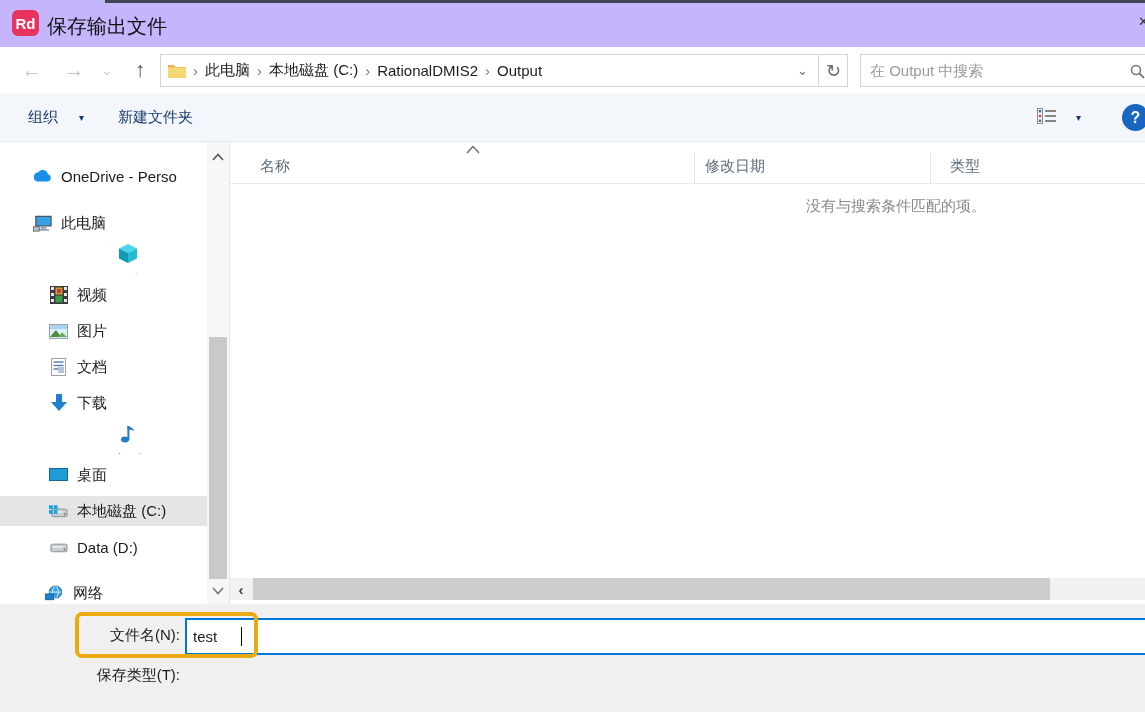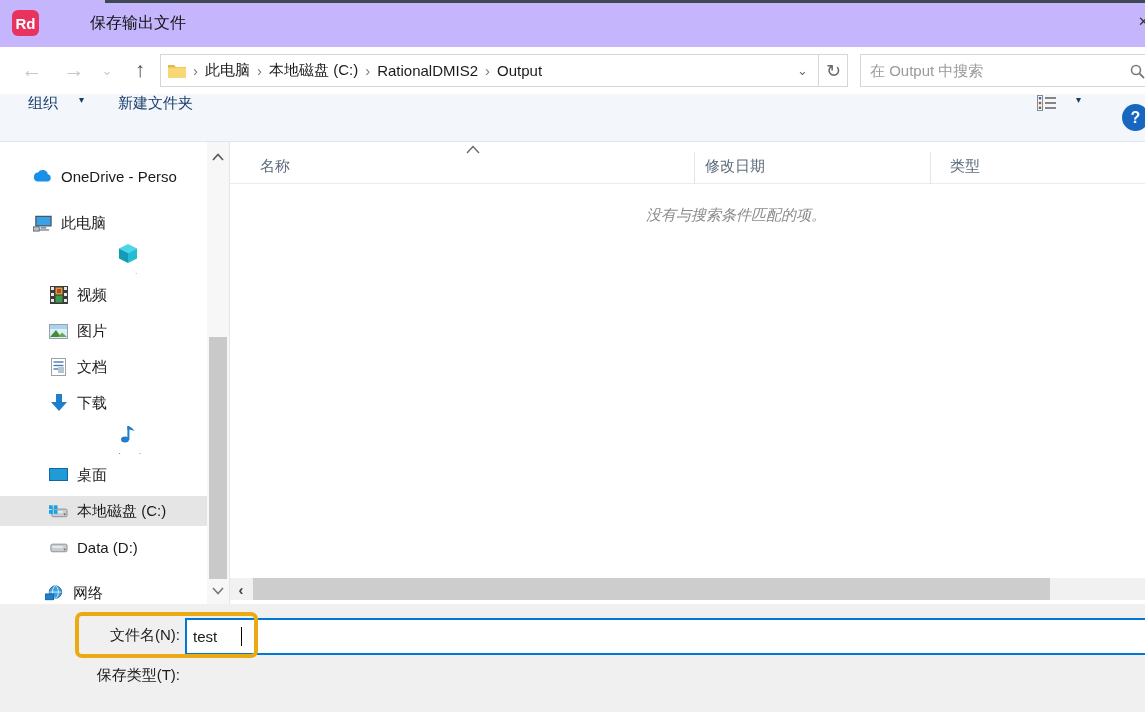--- a/index.html
+++ b/index.html
@@ -11,21 +11,21 @@
   }
 
   
   .titlebar { position:absolute; left:0; top:0; width:1145px; height:47px; background:#c4b5fd; }
   .top-stripe { position:absolute; left:105px; top:0; right:0; height:3px; background:#3d4852; }
   .app-logo {
     position:absolute; left:12px; top:10px; width:27px; height:26px;
     background:#e8335f; border-radius:6px; color:#fff; font-weight:bold;
     font-size:15px; display:flex; align-items:center; justify-content:center;
   }
-  .win-title { position:absolute; left:47px; top:13px; font-size:16px; color:#111;margin-left:43px; }
+  .win-title { position:absolute; left:47px; top:13px; font-size:20px; color:#111; }
   .win-close { position:absolute; left:1138px; top:14px; font-size:13px; color:#333; }
 
   
   .navbar { position:absolute; left:0; top:47px; width:1145px; height:47px; background:#fff; }
   .nav-btn { position:absolute; top:6px; height:34px; display:flex; align-items:center; justify-content:center; font-size:21px; }
   .dim { color:#c7c7c7; }
   .dark { color:#4c4c4c; }
   .addressbar {
     position:absolute; left:160px; top:7px; width:688px; height:33px;
     border:1px solid #d6d6d6; background:#fff; display:flex; align-items:center; padding-left:6px;
@@ -46,21 +46,21 @@
     font-family:inherit; color:#333; padding:0 28px 0 9px; background:transparent;
   }
   .searchbox input::placeholder { color:#9a9a9a; opacity:1; }
   .search-mag { position:absolute; right:6px; top:8px; }
 
   
   .toolbar {
     position:absolute; left:0; top:94px; width:1145px; height:48px;
     background:#f3f6fa; border-bottom:1px solid #e2e6ea;
   }
-  .tb-item { position:absolute; top:0; height:47px; display:flex; align-items:flex-start; gap:21px; color:#1a3c6b; font-size:15px; }
+  .tb-item { position:absolute; top:0; height:47px; display:flex; align-items:center; gap:21px; color:#1a3c6b; font-size:15px; }
   .tb-caret { font-size:10px; color:#1a3c6b; }
   .help-btn {
     position:absolute; left:1122px; top:10px; width:27px; height:27px; border-radius:50%;
     background:#1766c0; color:#fff; font-weight:bold; font-size:16px;
     display:flex; align-items:center; justify-content:center;
   }
 
   
   .body { position:absolute; left:0; top:142px; width:1145px; height:462px; background:#fff; }
 
@@ -76,21 +76,21 @@
   .v-scroll .thumb { position:absolute; left:2px; width:18px; top:195px; height:242px; background:#c9c9c9; }
   .scroll-chevron { position:absolute; left:0; width:22px; height:17px; display:flex; align-items:center; justify-content:center; }
   .v-divider { position:absolute; left:229px; top:0; width:1px; height:462px; background:#e6e6e6; }
 
   
   .main { position:absolute; left:230px; top:0; right:0; height:462px; background:#fff; }
   .list-header { position:absolute; left:0; top:8px; right:0; height:34px; border-bottom:1px solid #ebebeb; color:#5c6b7a; }
   .col-label { position:absolute; top:7px; font-size:15px; }
   .col-sep { position:absolute; top:2px; height:32px; width:1px; background:#e4e4e4; }
   .sort-caret { position:absolute; left:236px; top:-2px; }
-  .empty-msg { position:absolute; left:256px; top:64px; width:500px; text-align:center; color:#8a8a8a; font-size:15px;font-style:italic; }
+  .empty-msg { position:absolute; left:256px; top:55px; width:500px; text-align:right; color:#8a8a8a; font-size:15px; }
 
   .h-scroll { position:absolute; left:0; right:0; top:436px; height:22px; background:#f1f1f1; }
   .h-scroll .thumb { position:absolute; left:23px; width:797px; top:0; height:22px; background:#cdcdcd; }
   .h-left-arrow { position:absolute; left:2px; top:1px; width:18px; height:20px; display:flex; align-items:center; justify-content:center; }
 
   
   .footer { position:absolute; left:0; top:604px; width:1145px; height:108px; background:#f0f0f0; }
   .f-label { position:absolute; width:118px; text-align:right; font-size:15px; color:#1b1b1b; }
   .filename-label { left:62px; top:22px; }
   .filename-input {

